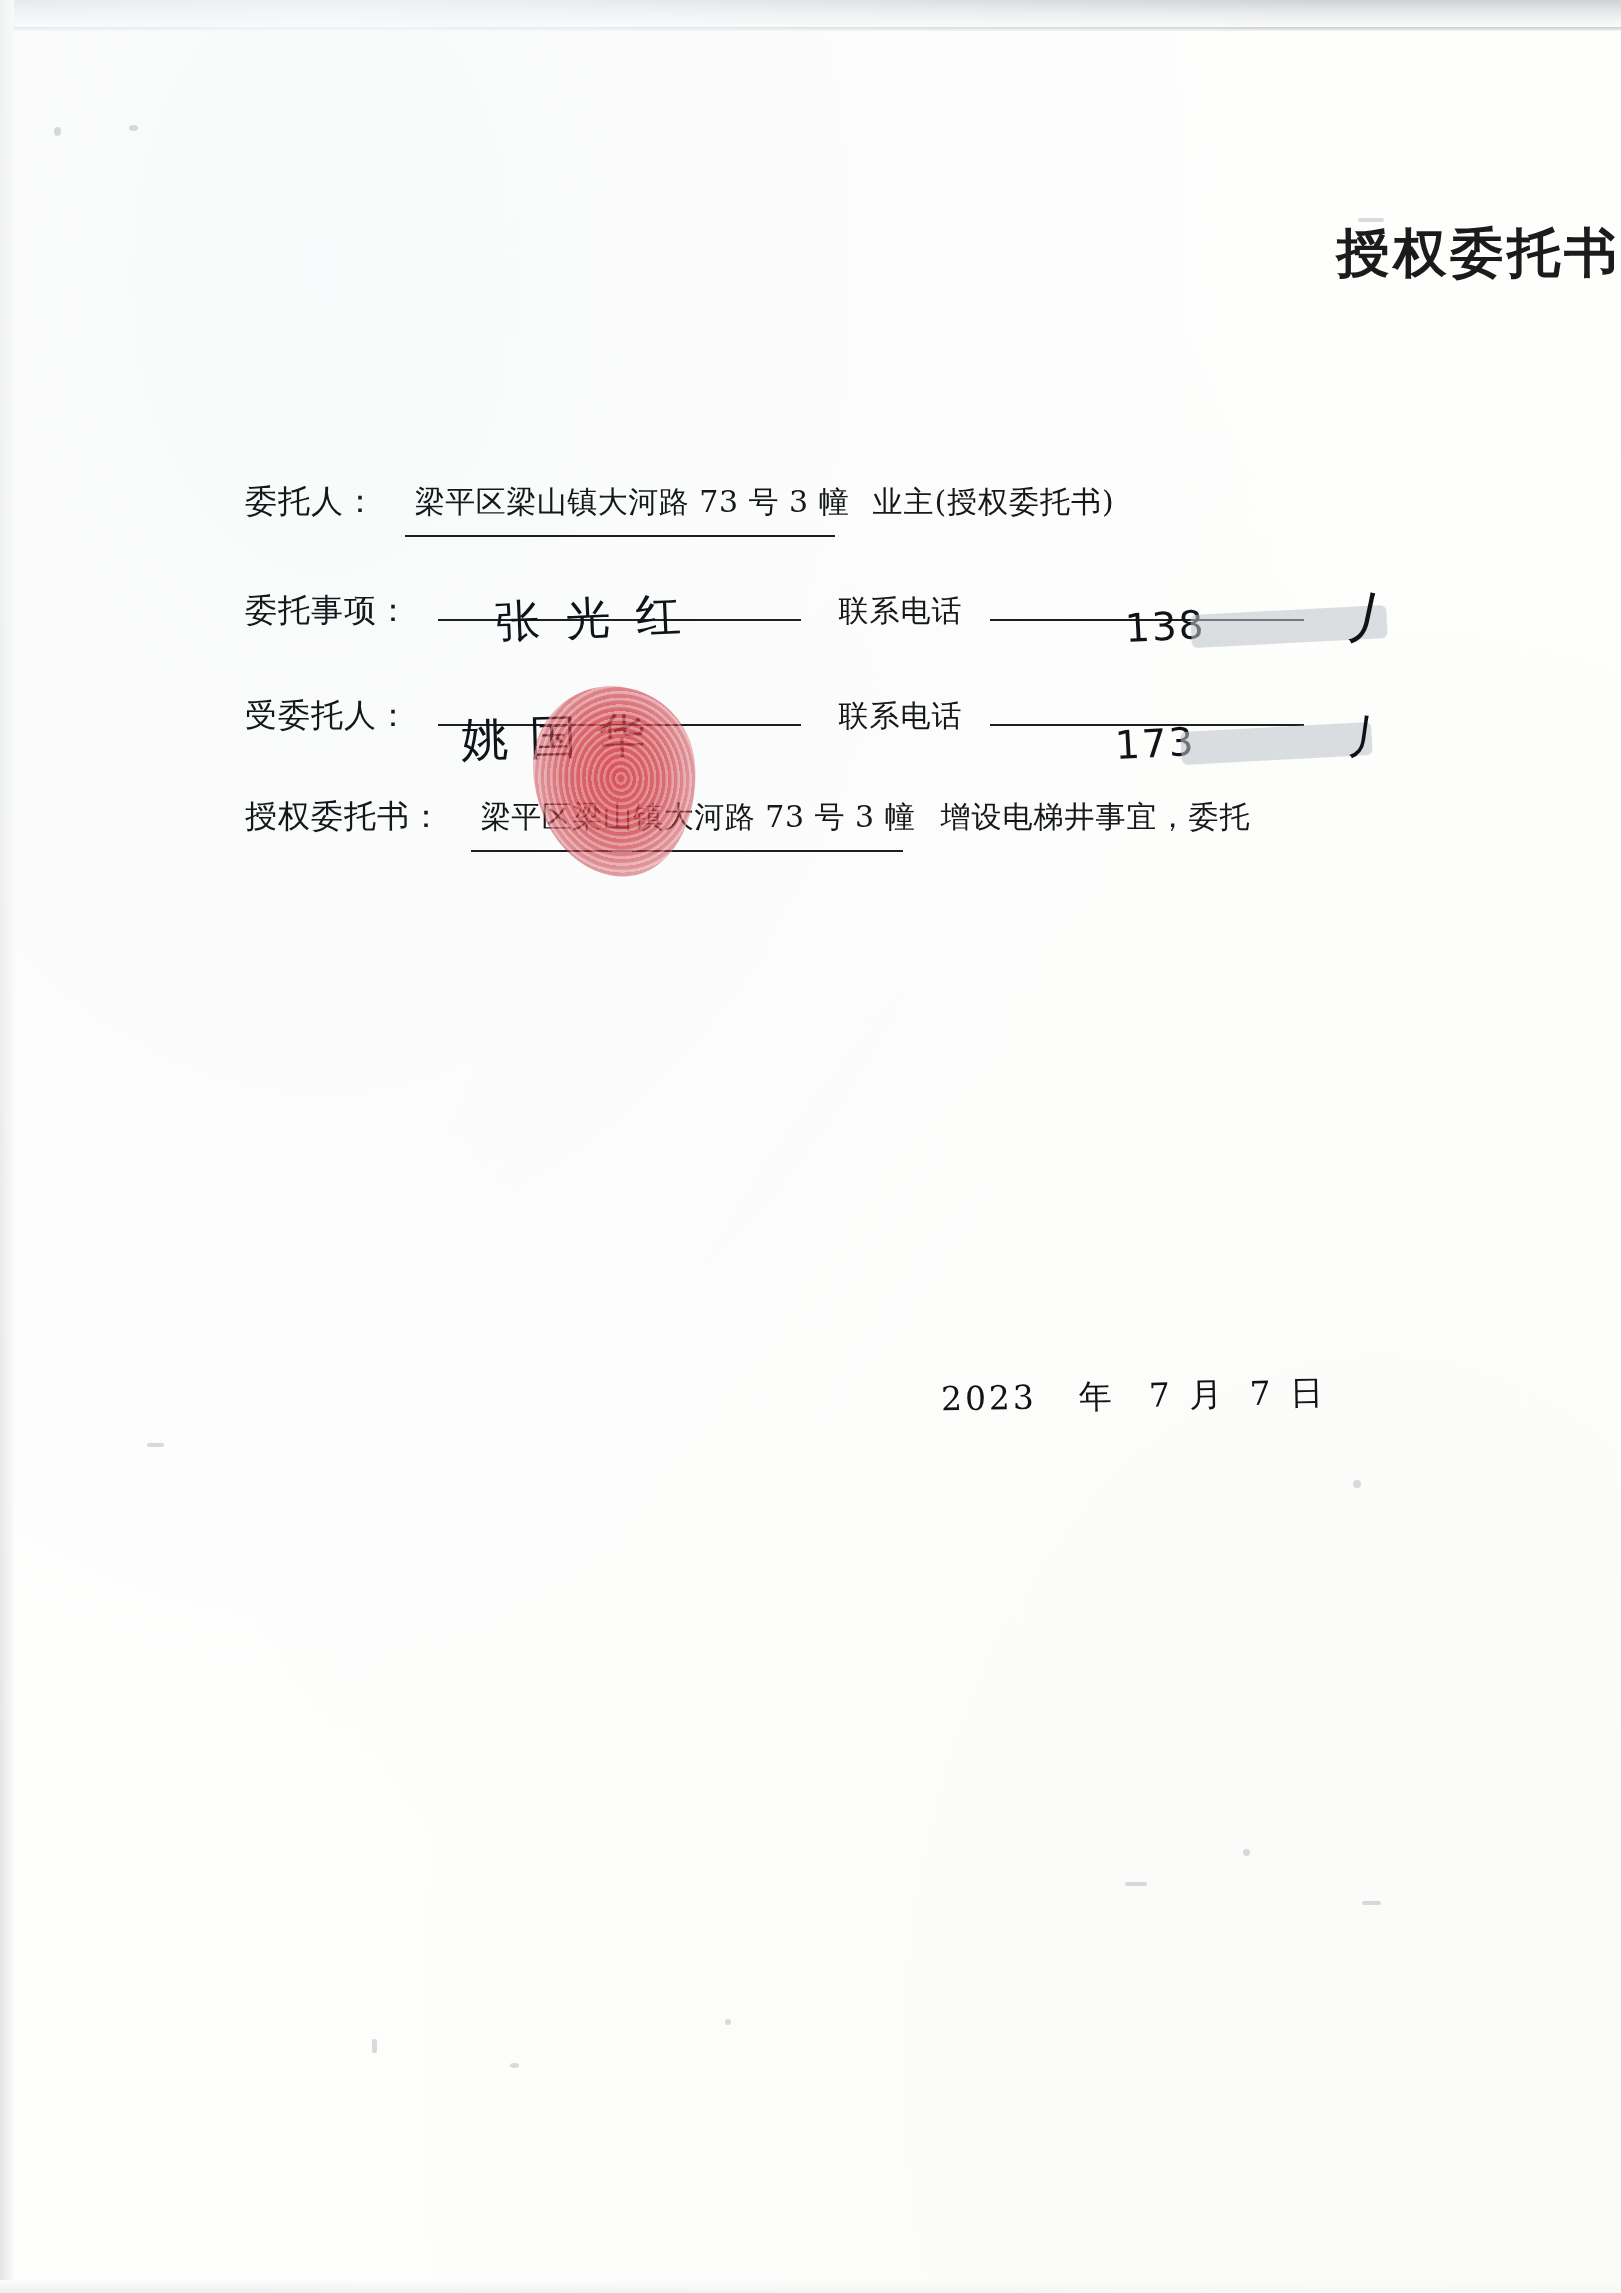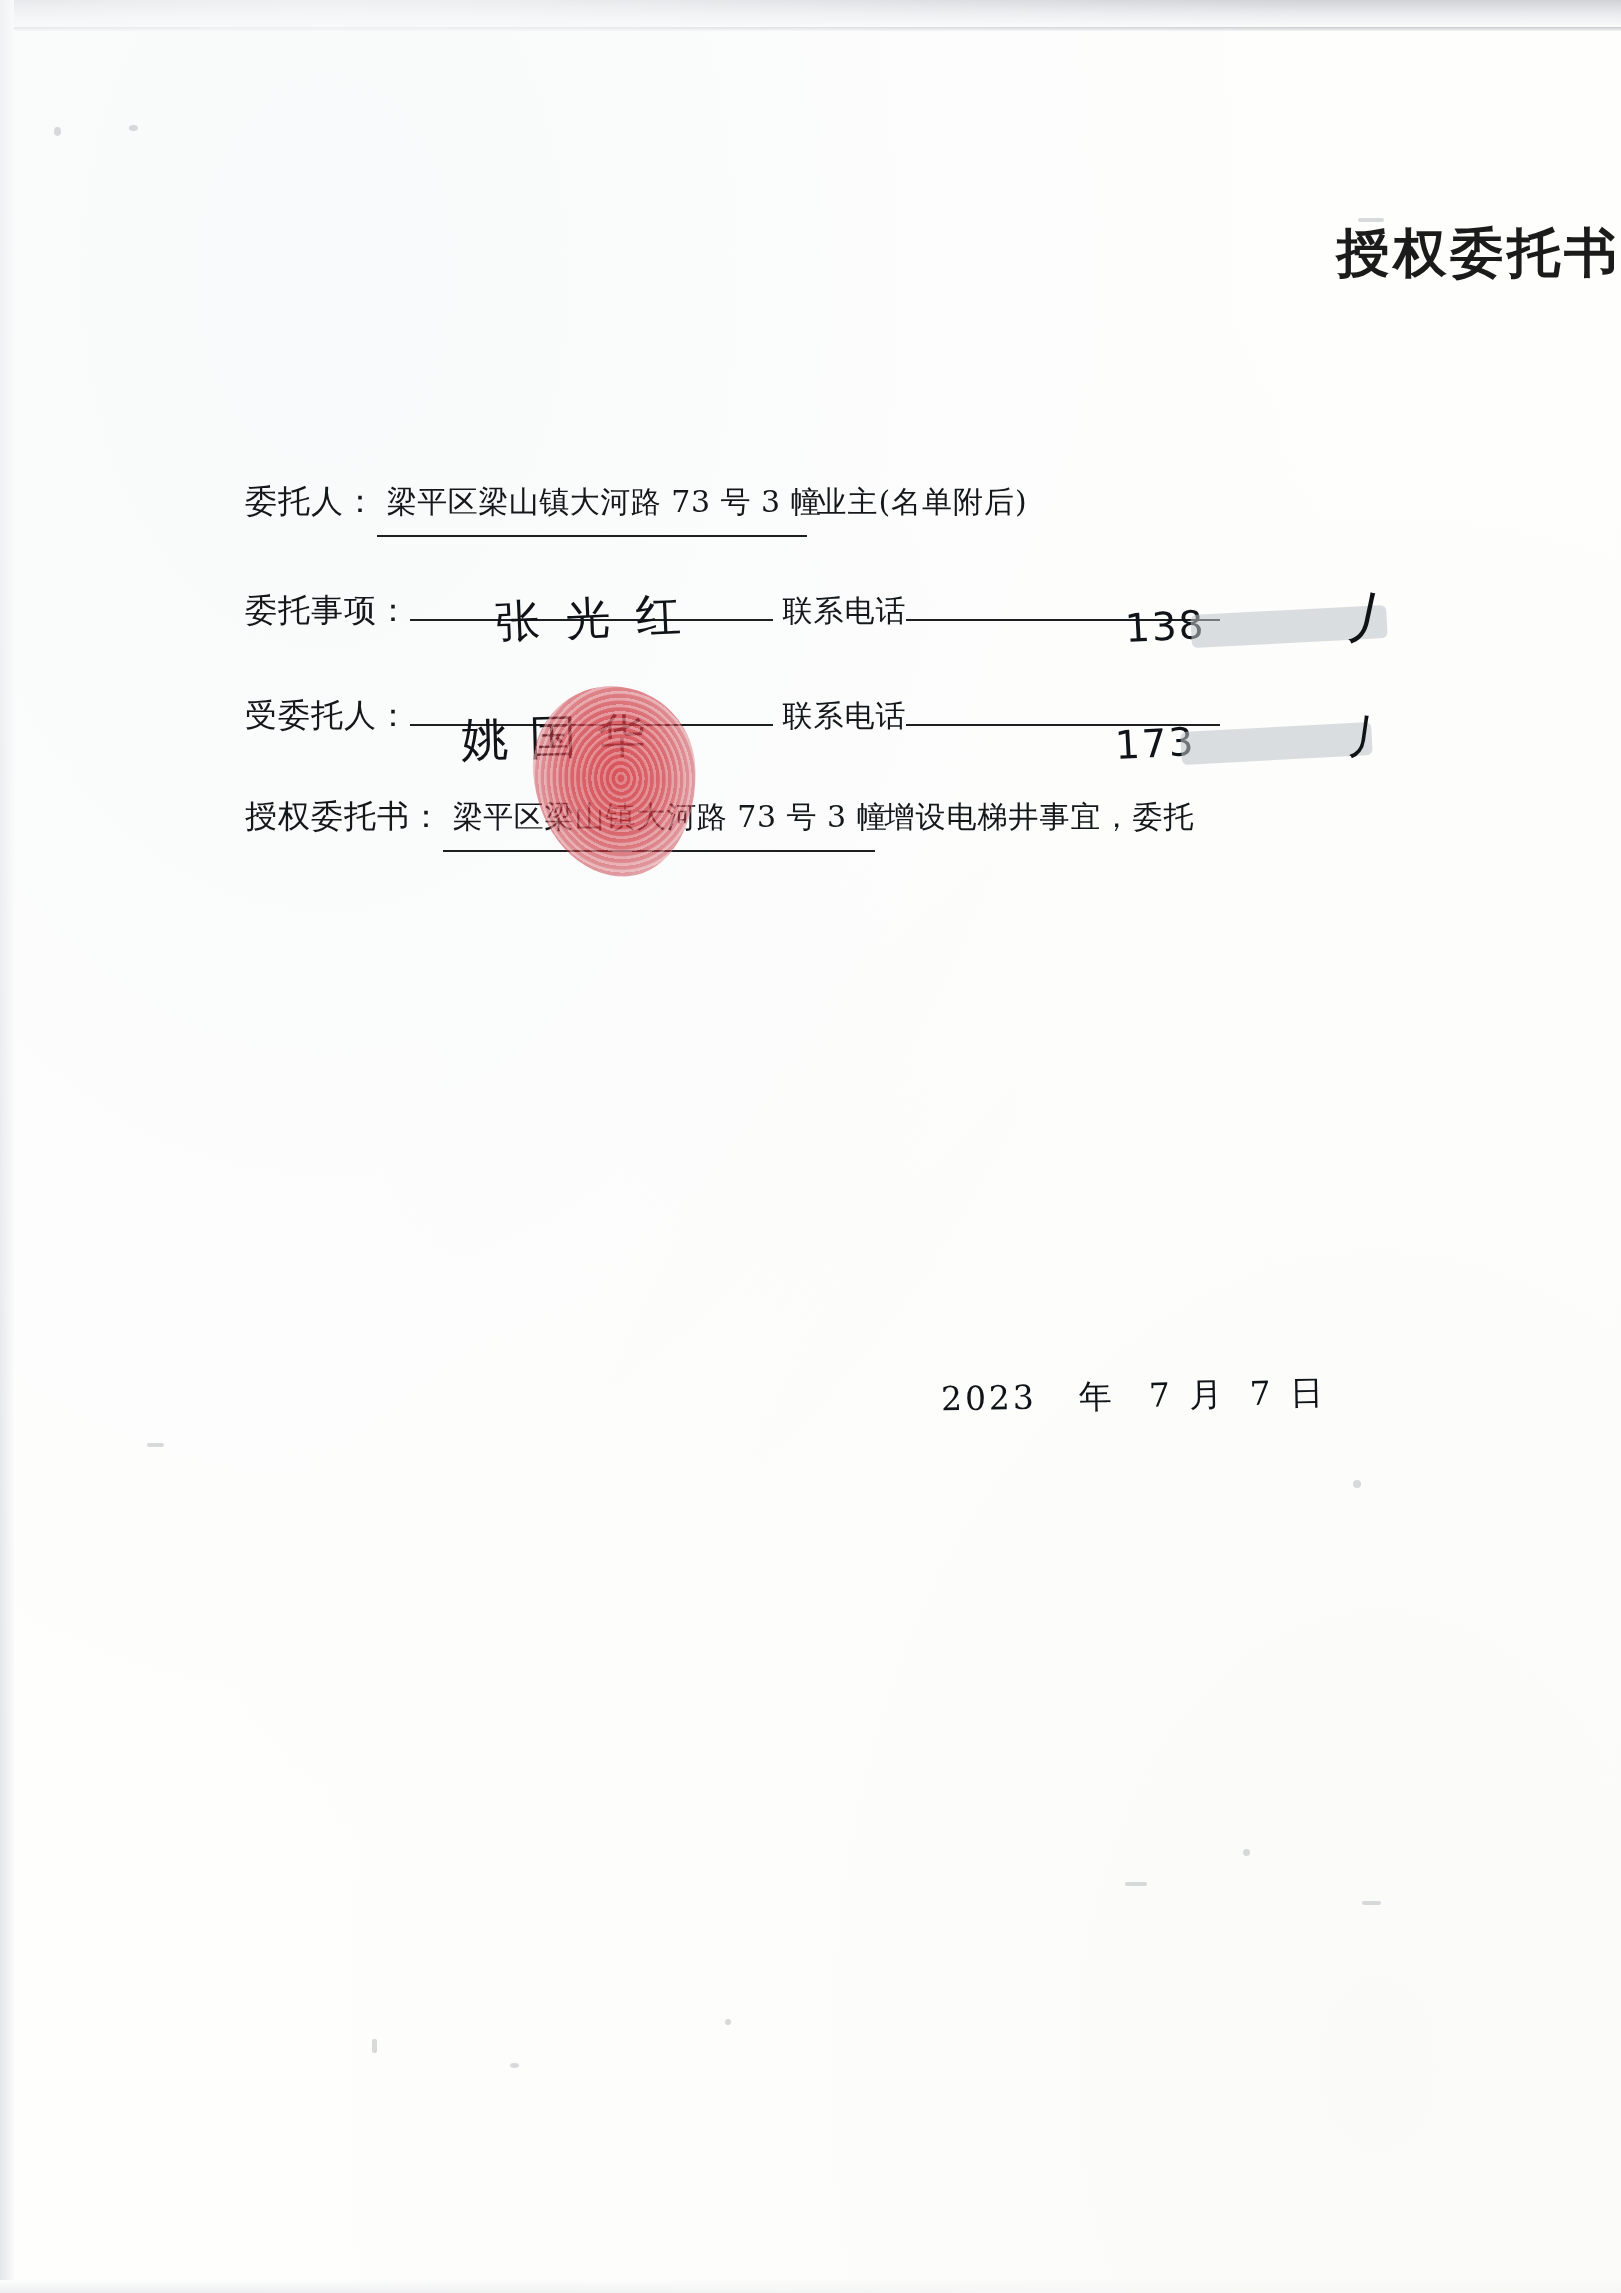--- a/index.html
+++ b/index.html
@@ -87,20 +87,21 @@
     font-size: 32px;
     line-height: 1.95;
   }
 
   .line {
     position: relative;
     display: flex;
     align-items: baseline;
     margin-bottom: 39px;
     white-space: nowrap;
+    gap: 28px;
   }
   .lbl {
     font-size: 32px;
     letter-spacing: 1px;
   }
   .blank {
     display: inline-block;
     border-bottom: 2px solid #1d1f21;
     padding: 0 9.8px 3.9px 9.8px;
     min-height: 39px;
@@ -257,21 +258,21 @@
 
 <div class="content">
 
   <div class="doc-title">授权委托书</div>
 
   <div class="body-block">
 
     <div class="line">
       <span class="lbl">委托人：</span>
       <span class="blank w-addr">梁平区梁山镇大河路 73 号 3 幢</span>
-      <span class="tail">业主(名单附后)</span>
+      <span class="tail">业主(授权委托书)</span>
     </div>
 
     <div class="line">
       <span class="lbl">委托事项：</span>
       <span class="blank w-rep empty"></span>
       <span class="tail">联系电话</span>
       <span class="blank w-phone empty"></span>
     </div>
 
     <div class="line">

